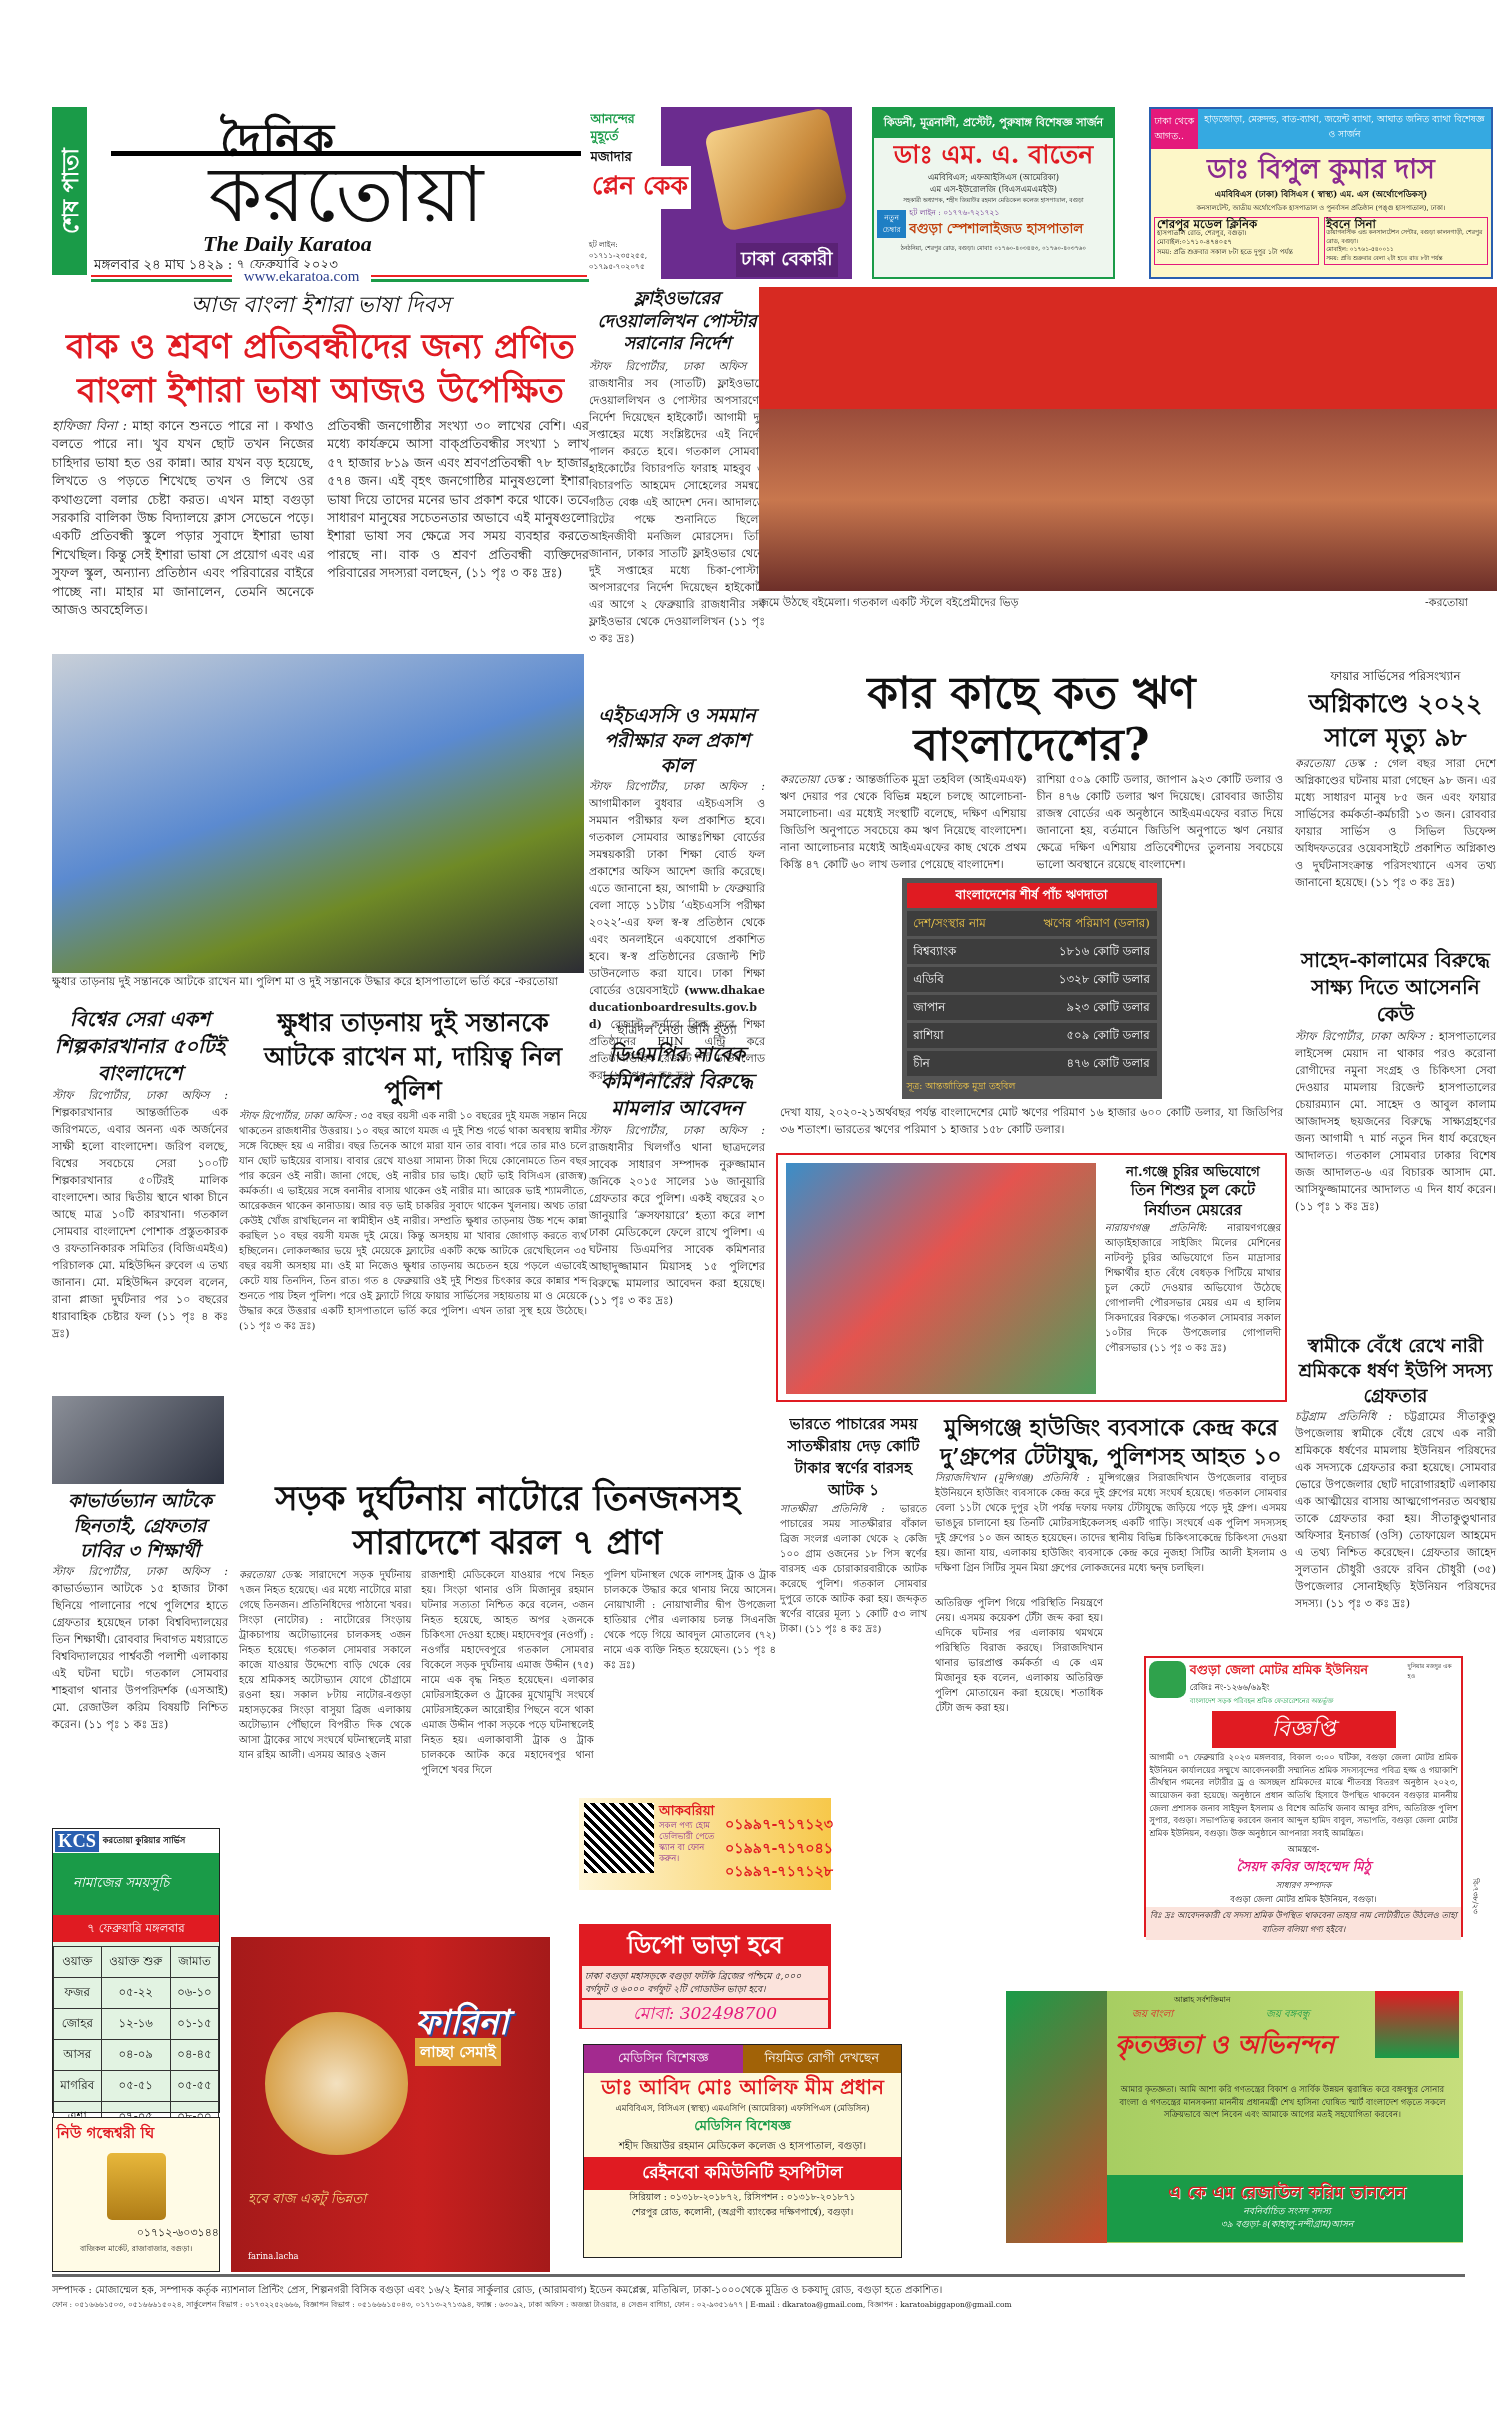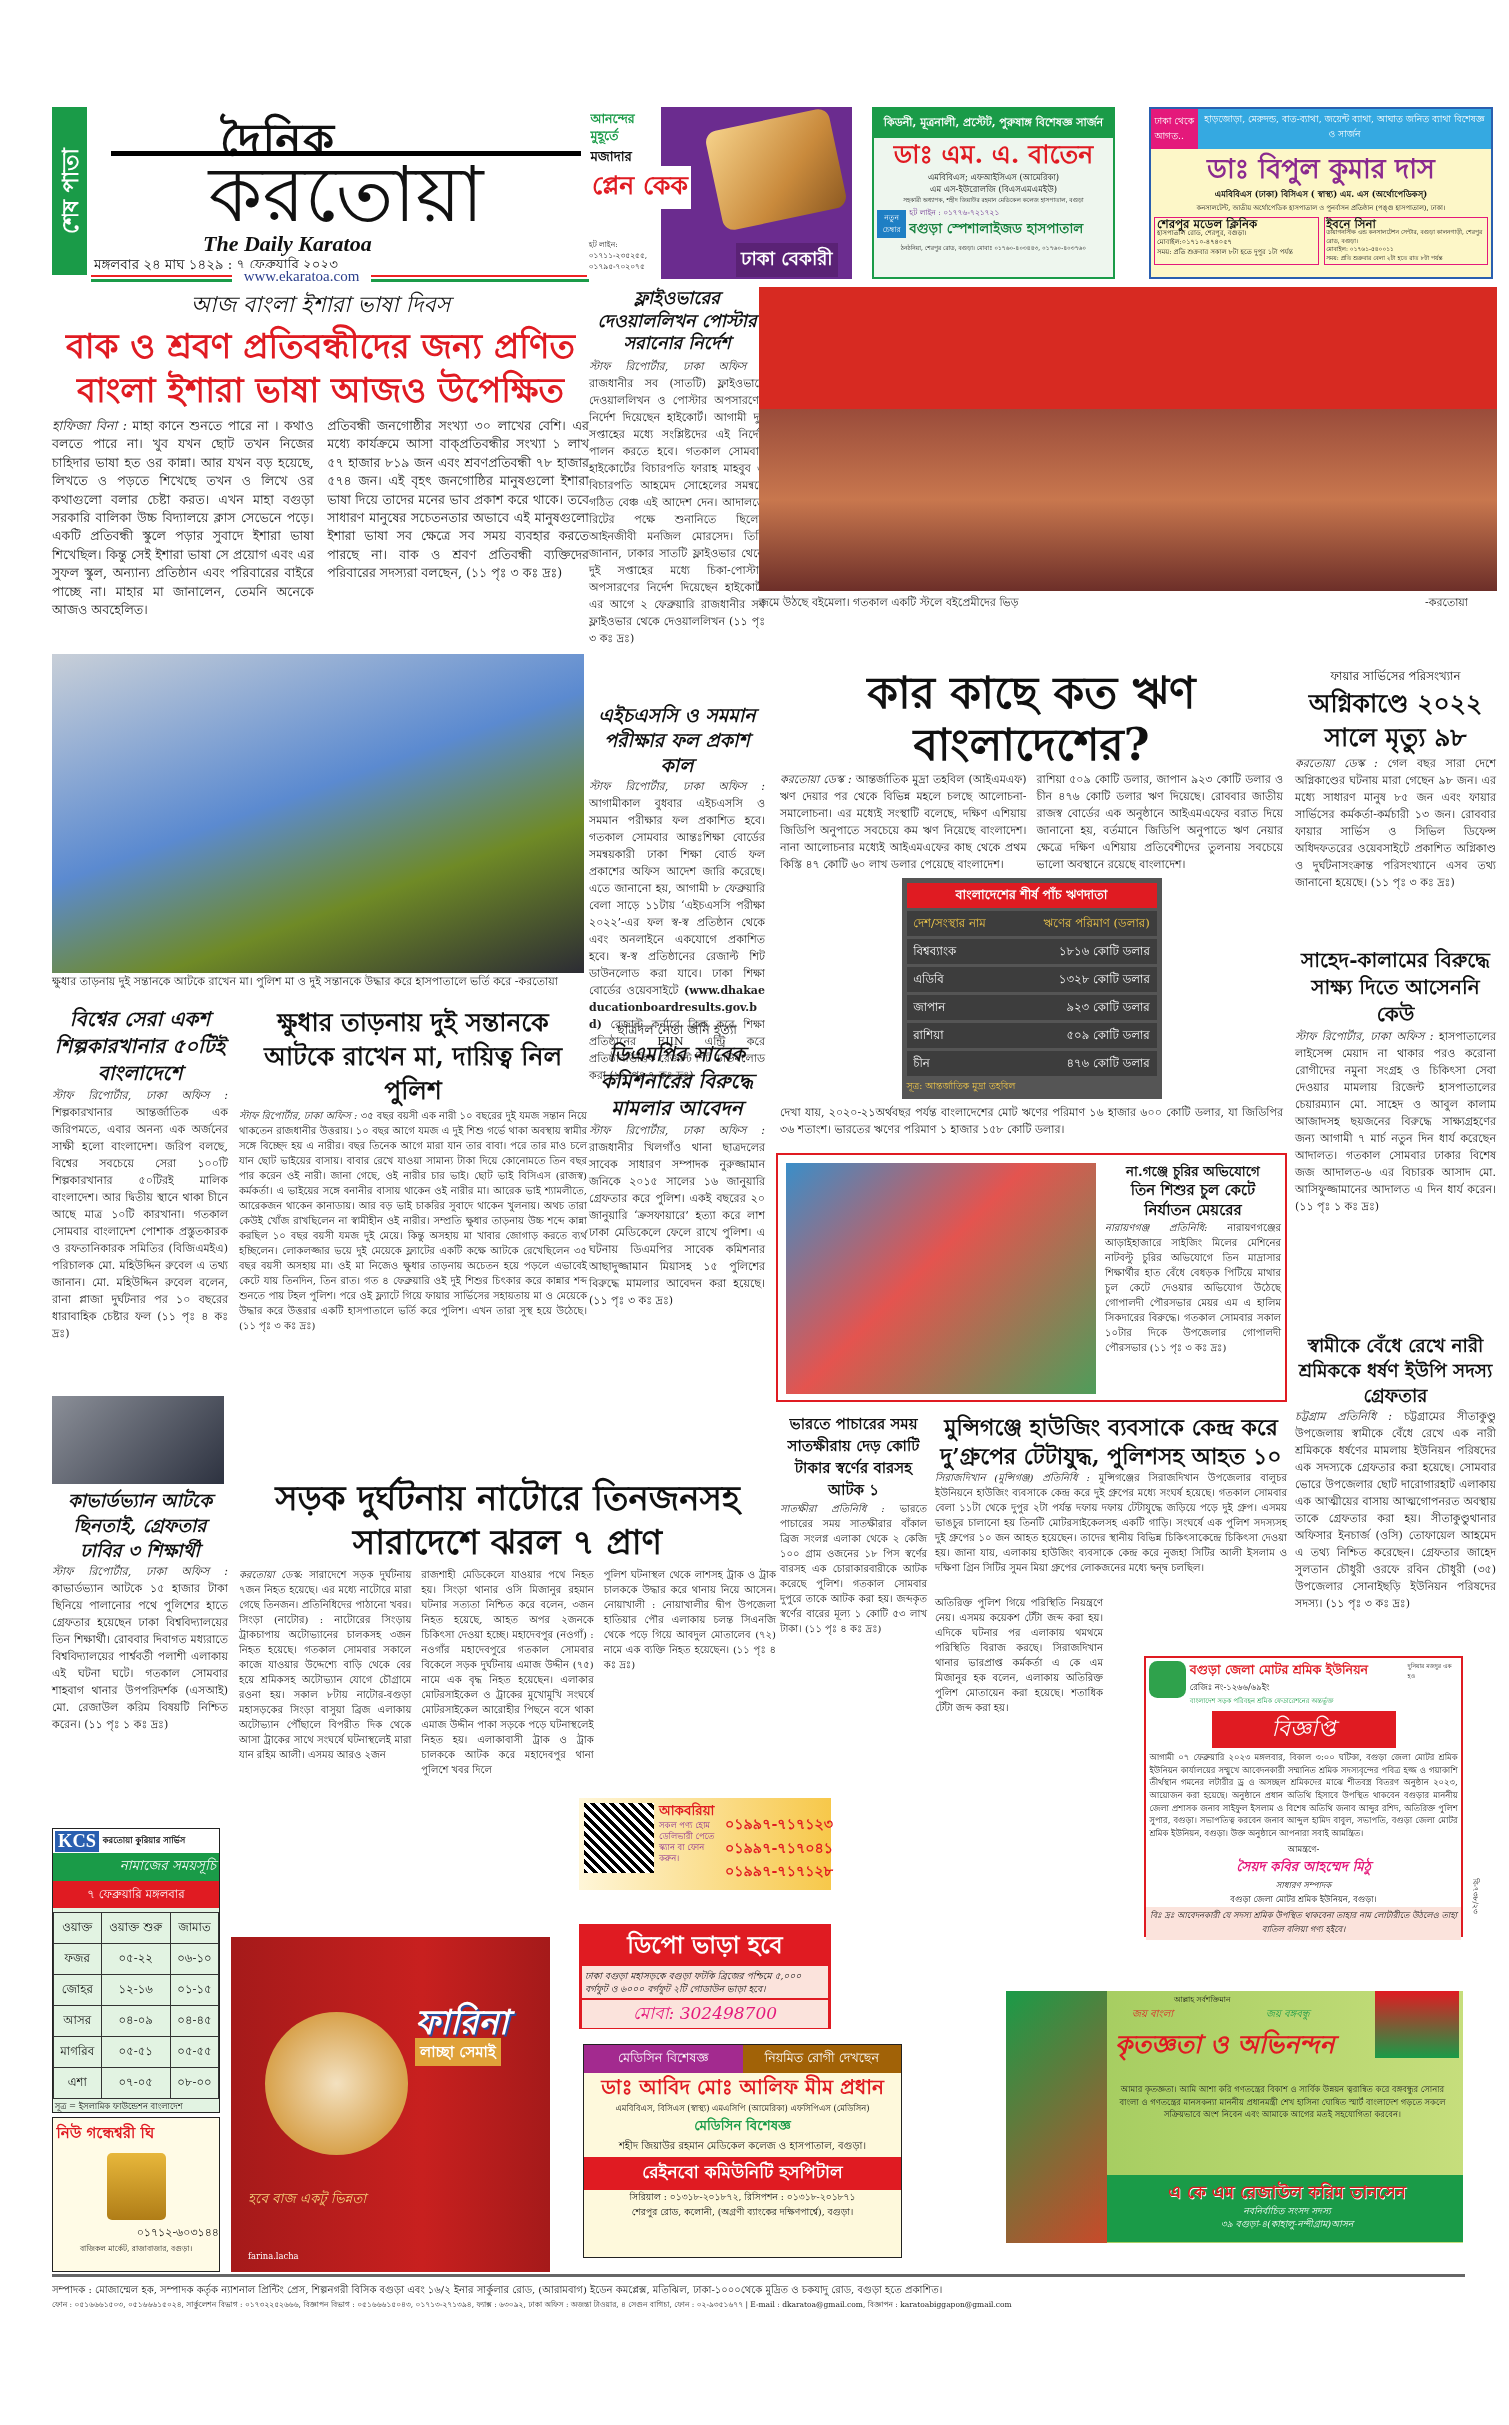--- a/index.html
+++ b/index.html
@@ -59,21 +59,21 @@
 <div id="ad-baten" class="ad">
   <div style="background:#1a9b48;color:#fff;font-size:11px;font-weight:bold;text-align:center;padding:5px 1.7px">কিডনী, মূত্রনালী, প্রস্টেট, পুরুষাঙ্গ বিশেষজ্ঞ সার্জন</div>
   <div style="color:#e01b22;font-size:25px;font-weight:bold;text-align:center;line-height:34px">ডাঃ এম. এ. বাতেন</div>
   <div style="font-size:8.4px;text-align:center;line-height:11.7px">এমবিবিএস; এফআইসিএস (আমেরিকা)</div>
   <div style="font-size:8.4px;text-align:center;line-height:11.7px">এম এস-ইউরোলজি (বিএসএমএমইউ)</div>
   <div style="font-size:5.9px;text-align:center;line-height:10px">সহকারী অধ্যাপক, শহীদ জিয়াউর রহমান মেডিকেল কলেজ হাসপাতাল, বগুড়া</div>
   <div style="display:flex;align-items:center;gap:3.4px;padding:1.7px 3.4px">
     <span style="background:#1f7fc4;color:#fff;font-size:7.5px;padding:1.7px;width:28.5px;text-align:center">নতুন চেম্বার</span>
     <div>
       <div style="color:#6b2c8f;font-size:7.5px">হট লাইন : ০১৭৭৬-৭২১৭২১</div>
-      <div style="color:#15803d;font-size:13.4px;font-weight:bold">বগুড়া স্পেশালাইজড হাসপাতাল</div>
+      <div style="color:#c2410c;font-size:13.4px;font-weight:bold">বগুড়া স্পেশালাইজড হাসপাতাল</div>
     </div>
   </div>
   <div style="font-size:5.9px;text-align:center">ঠনঠনিয়া, শেরপুর রোড, বগুড়া। মোবাঃ ০১৭৬০-৪০৩৪৪৩, ০১৭৬০-৪০৩৭৬০</div>
 </div>
 
 <div id="ad-bipul" class="ad">
   <div style="display:flex;background:#35a9e1;color:#fff">
     <span style="background:#e4197b;font-size:9.2px;padding:5px 3.4px;width:47px">ঢাকা থেকে আগত..</span>
     <span style="font-size:9.2px;padding:3.4px;text-align:center;flex:1">হাড়জোড়া, মেরুদন্ড, বাত-ব্যাথা, জয়েন্ট ব্যাথা, আঘাত জনিত ব্যাথা বিশেষজ্ঞ ও সার্জন</span>
   </div>
@@ -231,21 +231,21 @@
   <div class="hl" style="font-size:22px;line-height:28.5px">মুন্সিগঞ্জে হাউজিং ব্যবসাকে কেন্দ্র করে দু’গ্রুপের টেটাযুদ্ধ, পুলিশসহ আহত ১০</div>
   <div class="txt" style="font-size:10px;line-height:15px"><span class="lead">সিরাজদিখান (মুন্সিগঞ্জ) প্রতিনিধি :</span> <span>মুন্সিগঞ্জের সিরাজদিখান উপজেলার বালুচর ইউনিয়নে হাউজিং ব্যবসাকে কেন্দ্র করে দুই গ্রুপের মধ্যে সংঘর্ষ হয়েছে। গতকাল সোমবার বেলা ১১টা থেকে দুপুর ২টা পর্যন্ত দফায় দফায় টেটাযুদ্ধে জড়িয়ে পড়ে দুই গ্রুপ। এসময় ভাঙচুর চালানো হয় তিনটি মোটরসাইকেলসহ একটি গাড়ি। সংঘর্ষে এক পুলিশ সদস্যসহ দুই গ্রুপের ১০ জন আহত হয়েছেন। তাদের স্থানীয় বিভিন্ন চিকিৎসাকেন্দ্রে চিকিৎসা দেওয়া হয়। জানা যায়, এলাকায় হাউজিং ব্যবসাকে কেন্দ্র করে নুজহা সিটির আলী ইসলাম ও দক্ষিণা গ্রিন সিটির সুমন মিয়া গ্রুপের লোকজনের মধ্যে দ্বন্দ্ব চলছিল।</span></div>
   <div class="txt" style="font-size:10px;line-height:15px;margin-top:20px;width:168px">অতিরিক্ত পুলিশ গিয়ে পরিস্থিতি নিয়ন্ত্রণে নেয়। এসময় কয়েকশ টেঁটা জব্দ করা হয়। এদিকে ঘটনার পর এলাকায় থমথমে পরিস্থিতি বিরাজ করছে। সিরাজদিখান থানার ভারপ্রাপ্ত কর্মকর্তা এ কে এম মিজানুর হক বলেন, এলাকায় অতিরিক্ত পুলিশ মোতায়েন করা হয়েছে। শতাধিক টেঁটা জব্দ করা হয়।</div>
 </div>
 
 <div class="abs" style="left:52px;top:1828px;width:168px;height:285px;border:1.7px solid #222;background:#e2f3e2">
   <div style="display:flex;align-items:center;gap:3.4px;padding:1.7px;background:#fff">
     <span style="background:#2a5fb0;color:#fff;font-weight:bold;font-size:18.4px;padding:0 3.4px;font-family:'Liberation Serif',serif">KCS</span>
     <span style="font-size:8.4px;font-weight:bold">করতোয়া কুরিয়ার সার্ভিস</span>
   </div>
-  <div style="background:#1a9b48;color:#fff;text-align:right;font-size:13.4px;font-style:italic;padding:3px">নামাজের সময়সূচি</div>
+  <div style="background:#1a9b48;color:#fff;text-align:left;font-size:13.4px;font-style:italic;padding:20px">নামাজের সময়সূচি</div>
   <div style="background:#e01b22;color:#fff;text-align:center;font-size:11.7px;padding:3.4px">৭ ফেব্রুয়ারি মঙ্গলবার</div>
   <table class="prayer" style="margin-top:3.4px">
     <tbody>
         <tr>
           <td>ওয়াক্ত</td>
           <td>ওয়াক্ত শুরু</td>
           <td>জামাত</td>
         </tr>
     <tr>
           <td>ফজর</td>

